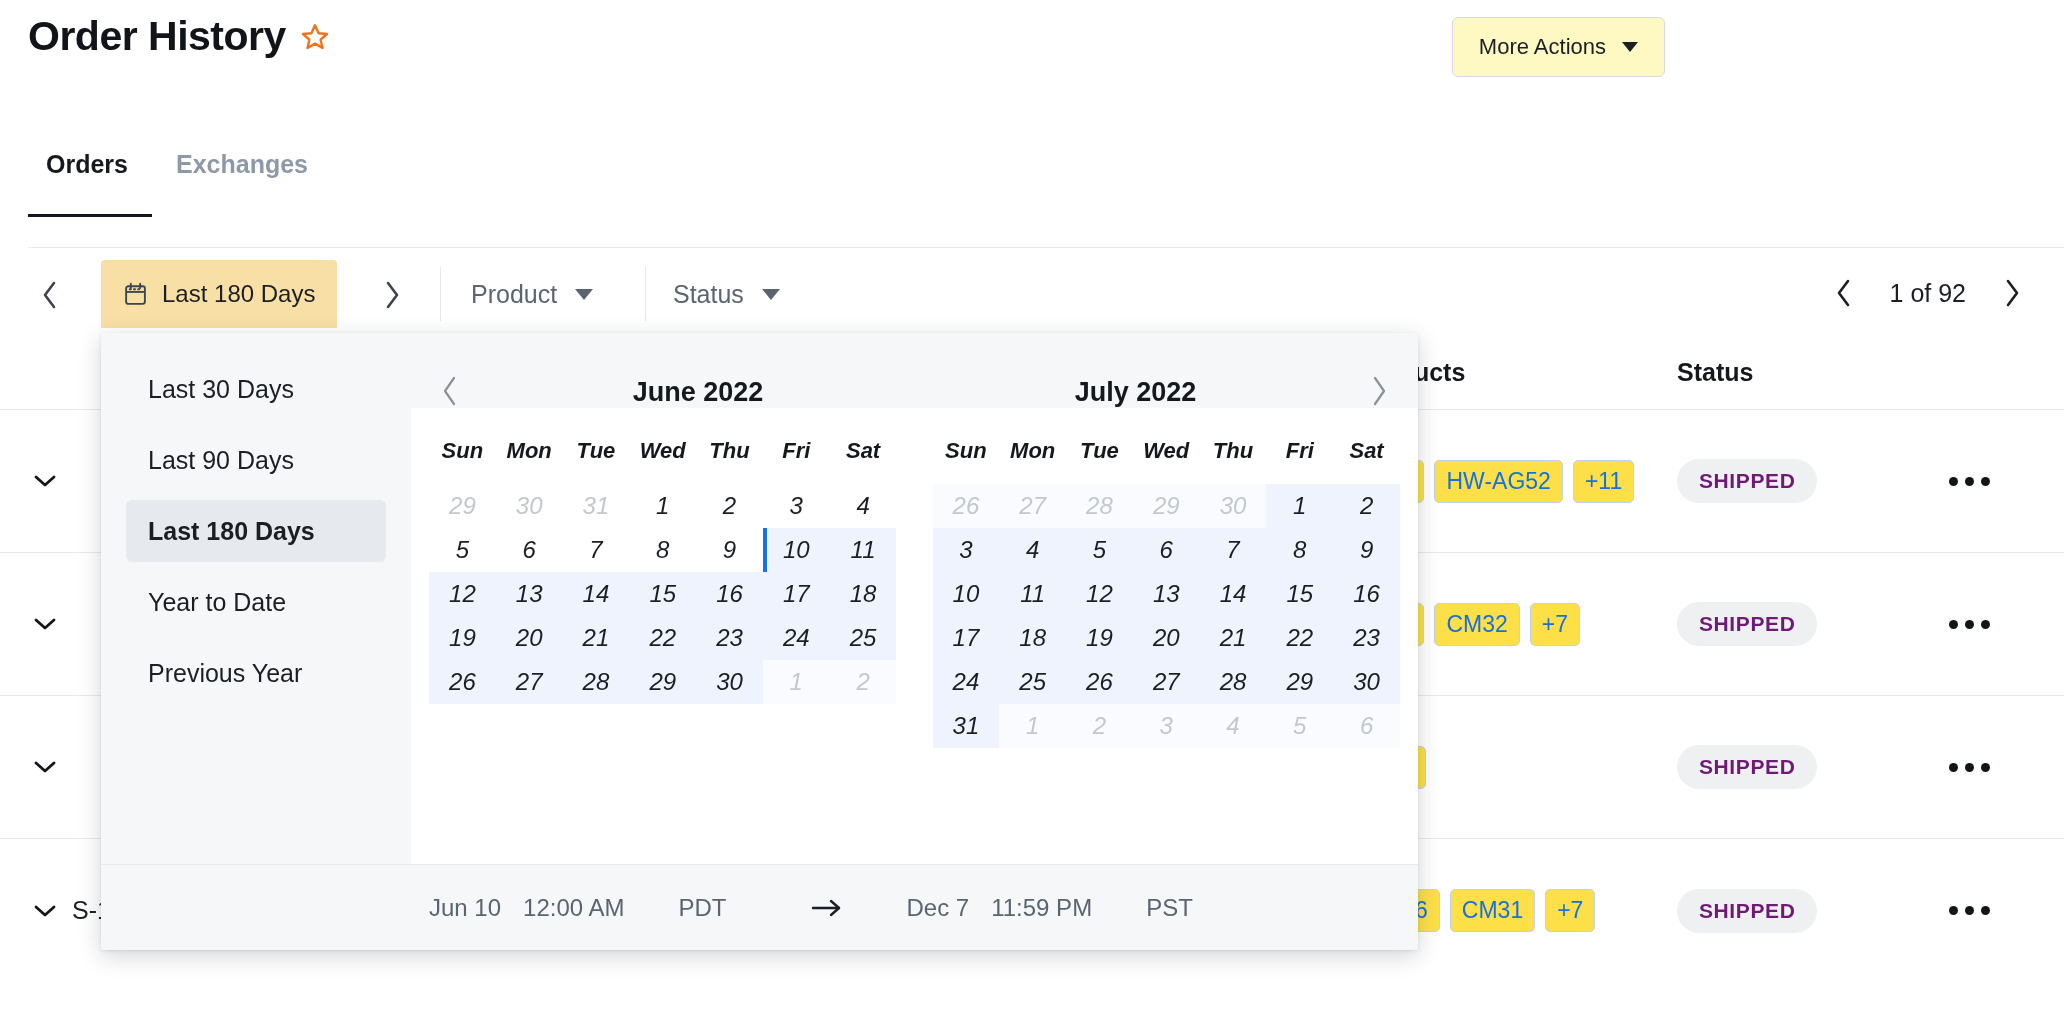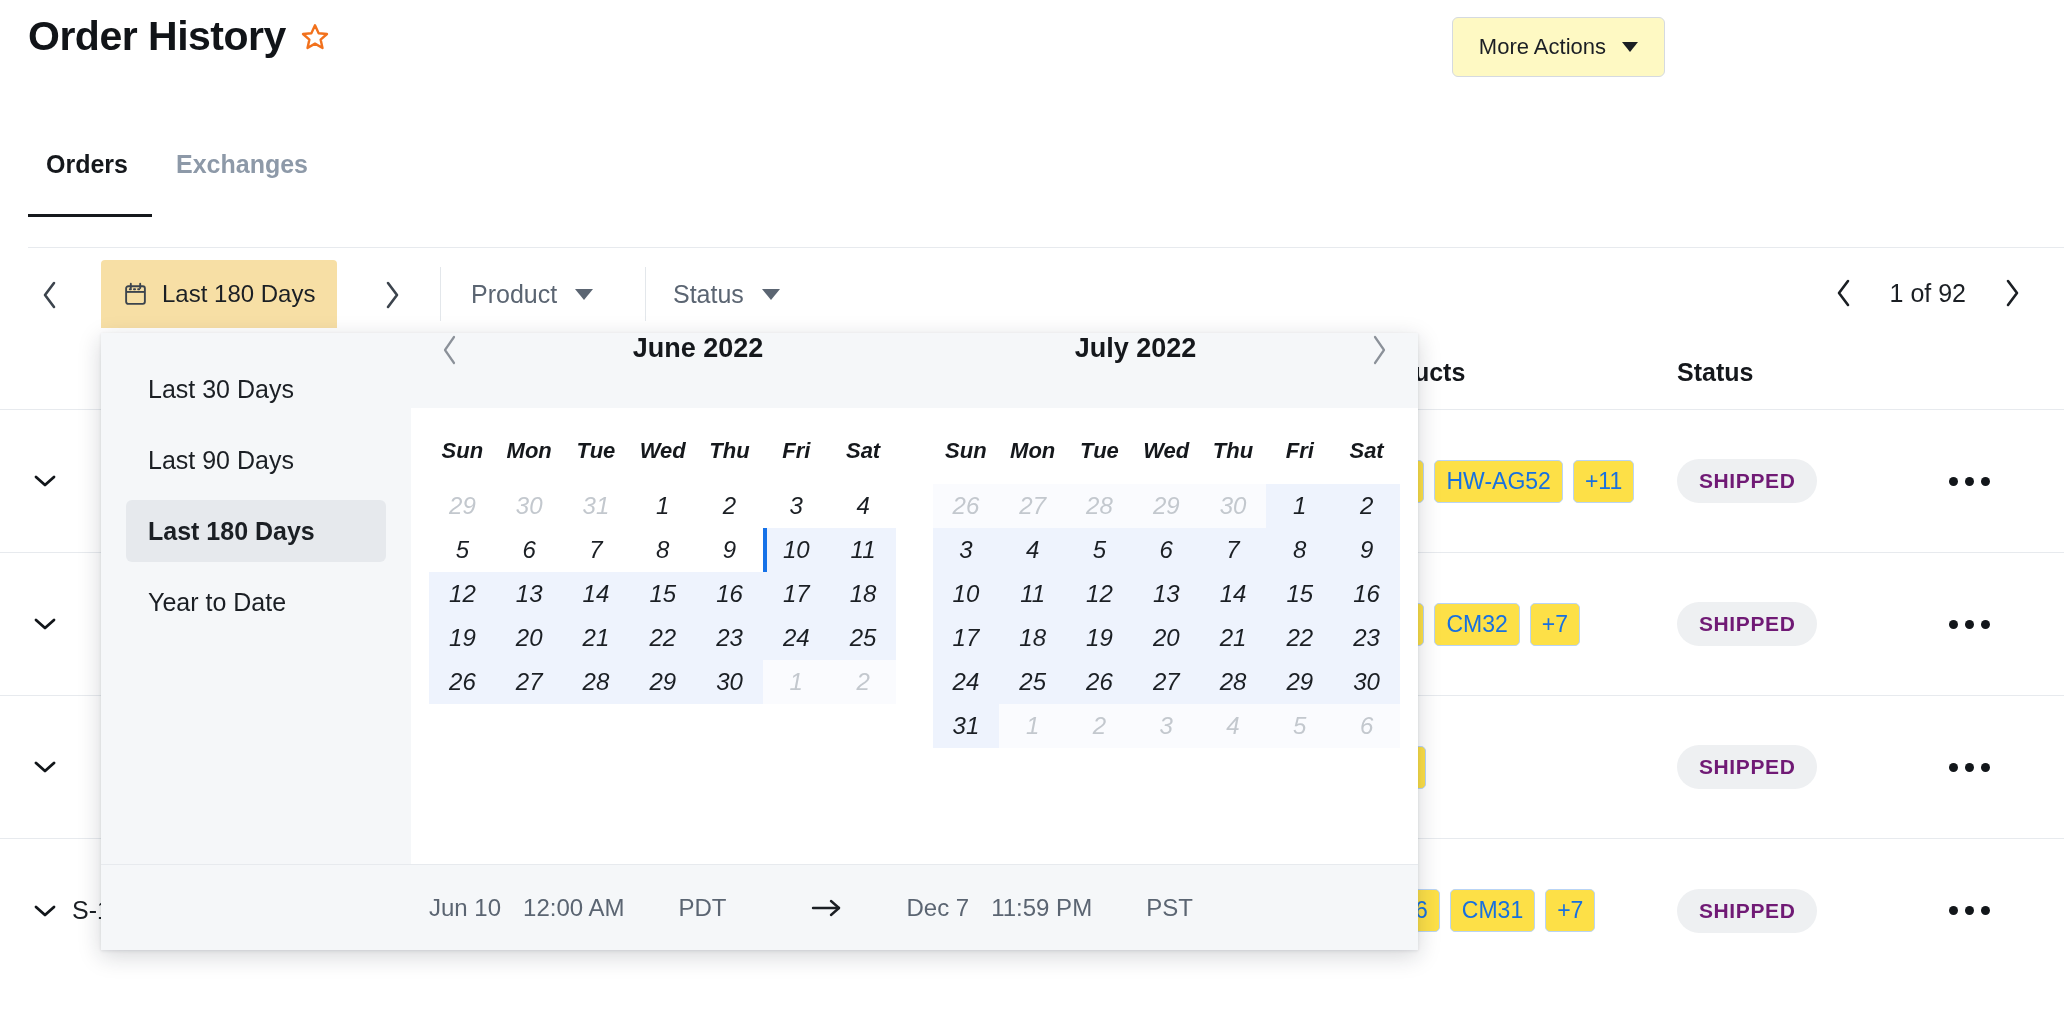--- a/index.html
+++ b/index.html
@@ -180,21 +180,21 @@
     padding: 0 22px; font-size: 25px; color: #1b1f24; border-radius: 6px;
     cursor: pointer;
   }
   .preset + .preset { margin-top: 9px; }
   .preset.selected { background: #e6e9ed; font-weight: 700; }
 
   .months {
     flex: 1 1 auto; display: flex; flex-direction: column; min-width: 0;
   }
   .months-head {
-    height: 75px; display: flex; align-items: flex-start; padding: 0 12px;
+    height: 75px; display: flex; align-items: flex-end; padding: 0 12px;
   }
   .mh-arrow {
     width: 54px; flex: 0 0 54px; display: flex; align-items: center; justify-content: center;
     cursor: pointer; color: #8b9199;
   }
   .mh-title {
     flex: 1 1 auto; text-align: center; font-size: 27px; font-weight: 700; color: #15181c;
   }
   .months-grid {
     background: #ffffff; flex: 1 1 auto;
@@ -435,20 +435,21 @@
 </div>
 
 <div class="date-popup">
   <div class="popup-body">
 
     <div class="presets">
       <div class="preset">Last 30 Days</div>
       <div class="preset">Last 90 Days</div>
       <div class="preset selected">Last 180 Days</div>
       <div class="preset">Year to Date</div>
+      <div class="preset">Previous Year</div>
     </div>
 
     <div class="months">
       <div class="months-head">
         <div class="mh-arrow">
           <svg width="20" height="34" viewBox="0 0 20 34" fill="none" stroke="#8b9199" stroke-width="2.2" stroke-linecap="round" stroke-linejoin="round">
             <polyline points="14,4 5,17 14,30"></polyline>
           </svg>
         </div>
         <div class="mh-title">June 2022</div>

